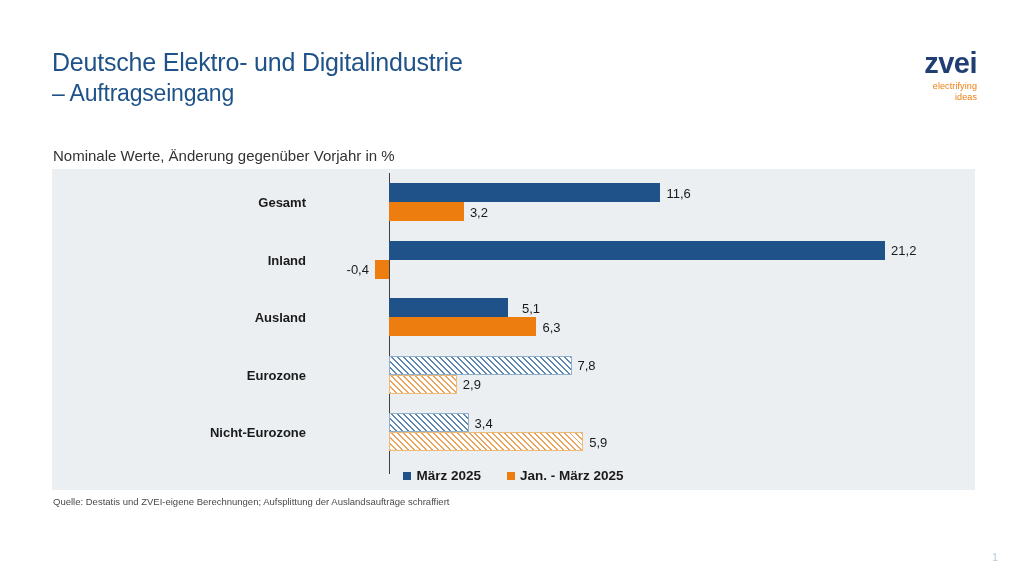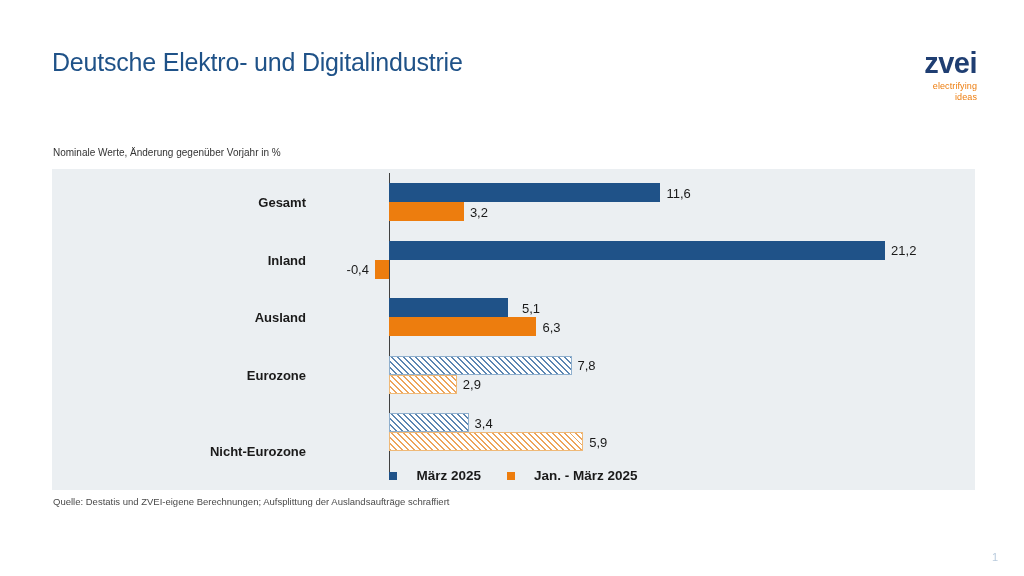--- a/index.html
+++ b/index.html
@@ -59,21 +59,21 @@
     line-height: 1.25;
     margin-top: 3px;
     letter-spacing: 0.1px;
   }
 
   
   .chart-subtitle {
     position: absolute;
     left: 53px;
     top: 147px;
-    font-size: 10px;
+    font-size: 15px;
     color: #333333;
     white-space: nowrap;
   }
 
   
   .plot-panel {
     position: absolute;
     left: 52px;
     top: 169px;
     width: 923px;
@@ -151,21 +151,21 @@
     bottom: 7px;
     width: 100%;
     display: flex;
     justify-content: center;
     align-items: center;
     gap: 26px;
   }
   .legend-item {
     display: flex;
     align-items: center;
-    gap: 19px;
+    gap: 5px;
   }
   .legend-swatch {
     width: 8px;
     height: 8px;
     display: inline-block;
   }
   .legend-text {
     font-size: 13.5px;
     font-weight: bold;
     color: #1A1A1A;
@@ -187,39 +187,40 @@
     bottom: 13px;
     font-size: 11px;
     color: #B9CBDD;
   }
 </style>
 </head>
 <body>
 
 <div class="slide-title">
   <div class="line1">Deutsche Elektro- und Digitalindustrie</div>
+  <div class="line2">– Auftragseingang</div>
 </div>
 
 <div class="logo">
   <div class="wordmark">zvei</div>
   <div class="tagline">
     <div>electrifying</div>
     <div>ideas</div>
   </div>
 </div>
 
 <div class="chart-subtitle">Nominale Werte, Änderung gegenüber Vorjahr in %</div>
 
 <div class="plot-panel">
   <div class="cat-labels">
       <div class="cat-label" style="top: 33px;">Gesamt</div>
       <div class="cat-label" style="top: 90.5px;">Inland</div>
       <div class="cat-label" style="top: 148px;">Ausland</div>
       <div class="cat-label" style="top: 205.5px;">Eurozone</div>
-      <div class="cat-label" style="top: 263px; margin-top: 19px;">Nicht-Eurozone</div>
+      <div class="cat-label" style="top: 263px;">Nicht-Eurozone</div>
     </div>
   <div class="axis-line"></div>
   <div class="bars-layer">
       <div class="bar blue" style="top: 14px; width: 271.44px; left: 337px;"></div>
       <div class="bar-value" style="top: 23.5px; left: 614.44px;">11,6</div>
       <div class="bar orange" style="top: 33px; width: 74.88px; left: 337px;"></div>
       <div class="bar-value" style="top: 42.5px; left: 417.88px;">3,2</div>
       <div class="bar blue" style="top: 71.5px; width: 496.08px; left: 337px;"></div>
       <div class="bar-value" style="top: 81px; left: 839.08px;">21,2</div>
       <div class="bar orange" style="top: 90.5px; width: 14.04px; left: 322.96px;"></div>

